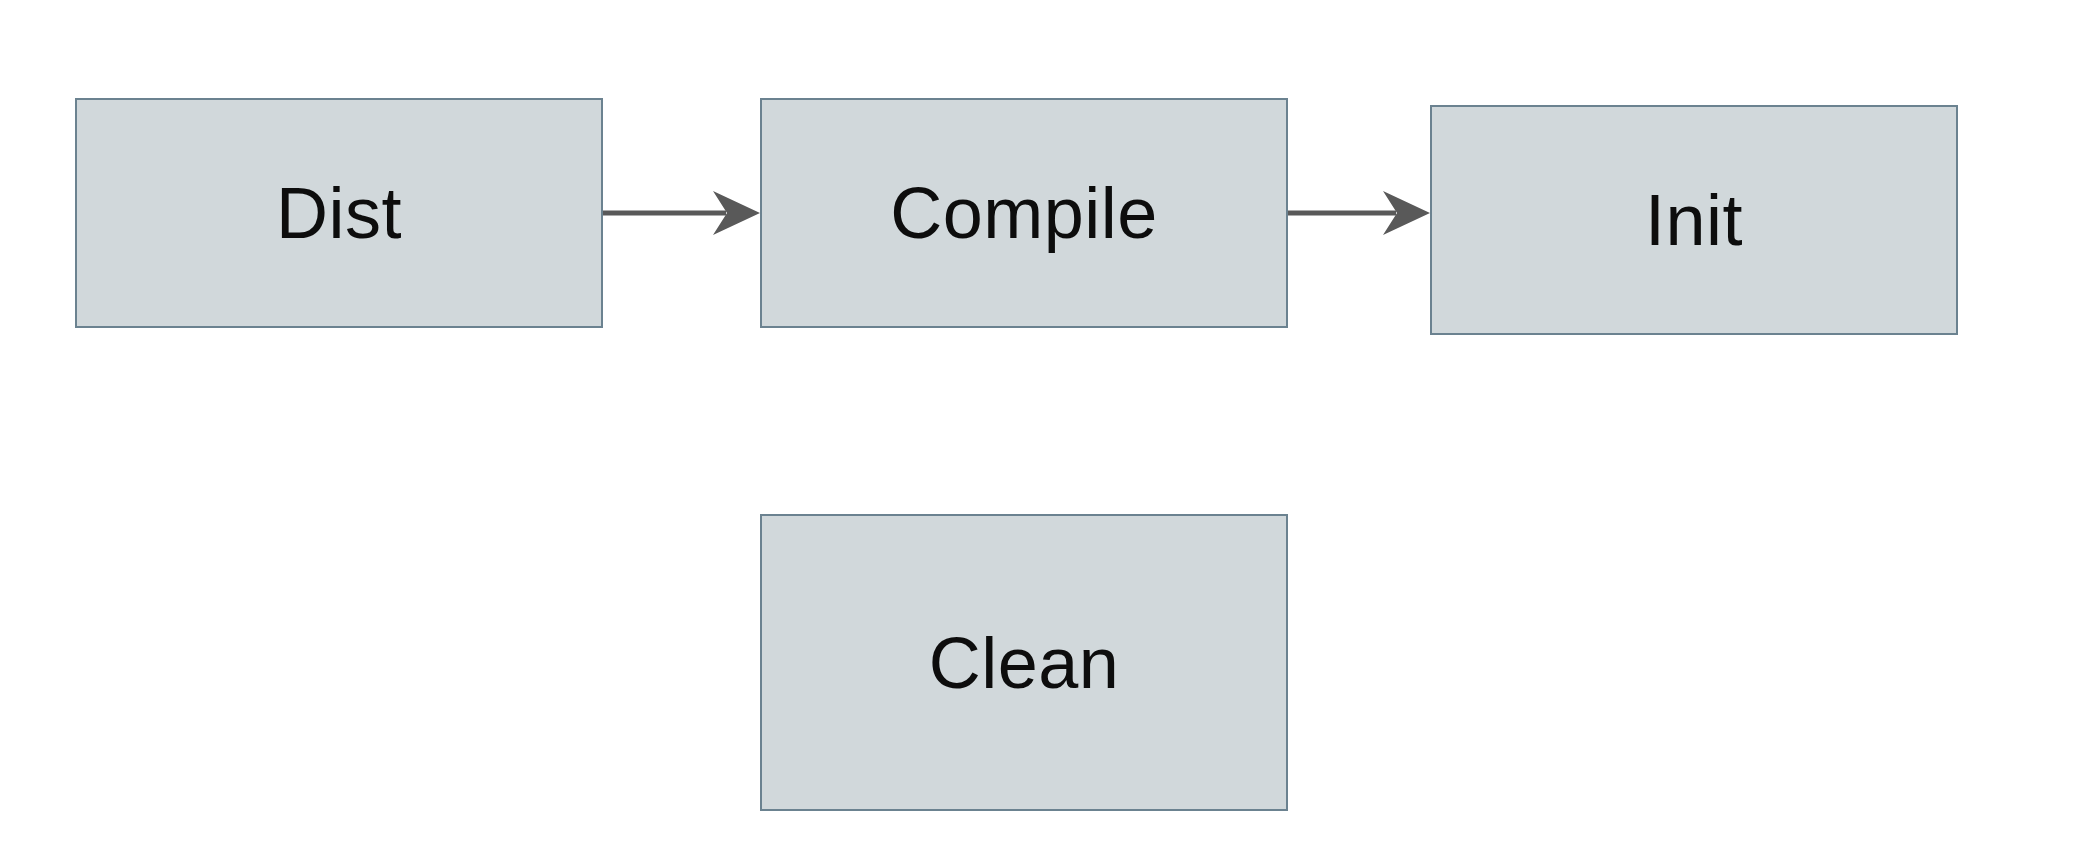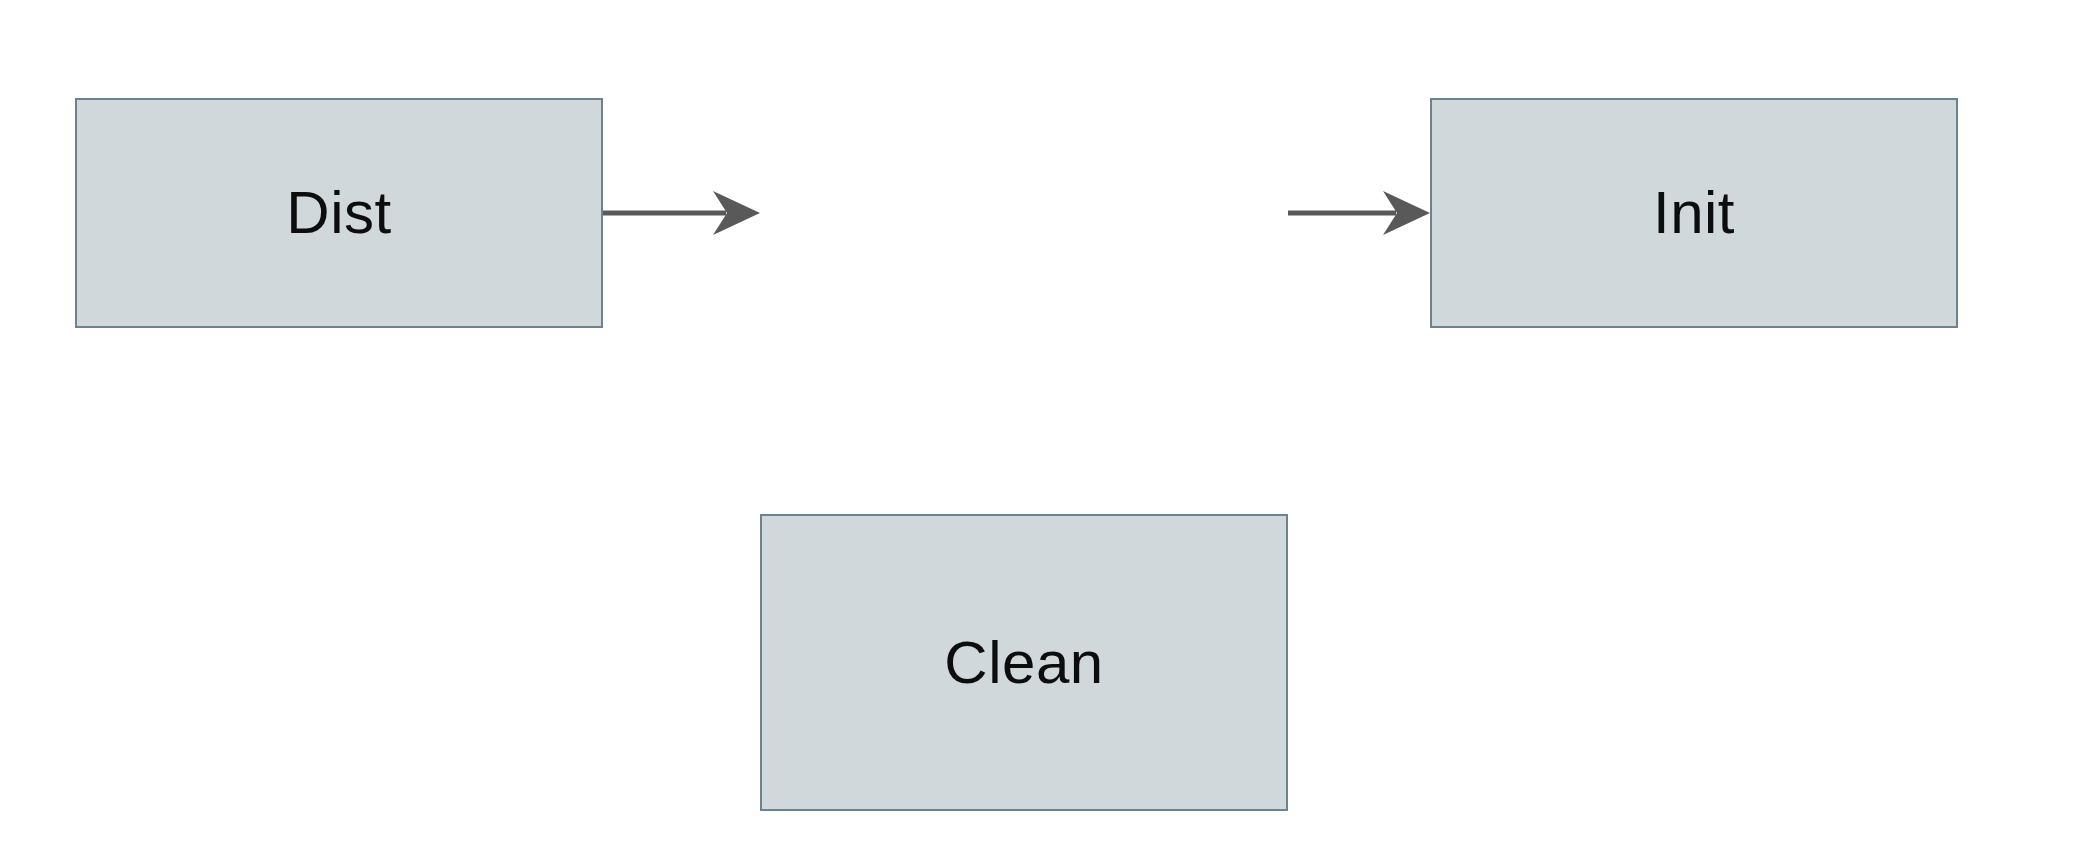--- a/index.html
+++ b/index.html
@@ -18,21 +18,21 @@
   .node {
     position: absolute;
     box-sizing: border-box;
     background: var(--node-fill, #d1d8db);
     border: 2px solid var(--node-border, #6b8290);
     display: flex;
     align-items: center;
     justify-content: center;
   }
   .node-label {
-    font-size: 60px;
+    font-size: 72px;
     line-height: 1;
     color: var(--text-color, #0d0d0d);
     letter-spacing: 0.5px;
     white-space: nowrap;
   }
   .edge-layer {
     position: absolute;
     left: 0;
     top: 0;
     width: 100%;
@@ -57,22 +57,25 @@
       <svg class="edge-svg" width="142" height="60" style="left: 1288px; top: 183px;">
         <line x1="0" y1="30" x2="108" y2="30" stroke="#595959" stroke-width="5"></line>
         <polygon points="142,30 95,8 109,30 95,52" fill="#595959"></polygon>
       </svg>
     </div>
 
   <div class="node" style="left: 75px; top: 98px; width: 528px; height: 230px;">
     <span class="node-label">Dist</span>
   </div>
 
+  <div class="node" style="left: 760px; top: 98px; width: 528px; height: 230px;">
+    <span class="node-label">Compile</span>
+  </div>
 
-  <div class="node" style="left: 1430px; top: 98px; width: 528px; height: 230px;">
+  <div class="node" style="left: 1430px; top: 105px; width: 528px; height: 230px;">
     <span class="node-label">Init</span>
   </div>
 
   <div class="node" style="left: 760px; top: 514px; width: 528px; height: 297px;">
     <span class="node-label">Clean</span>
   </div>
 
 </div>
 
 </body></html>

